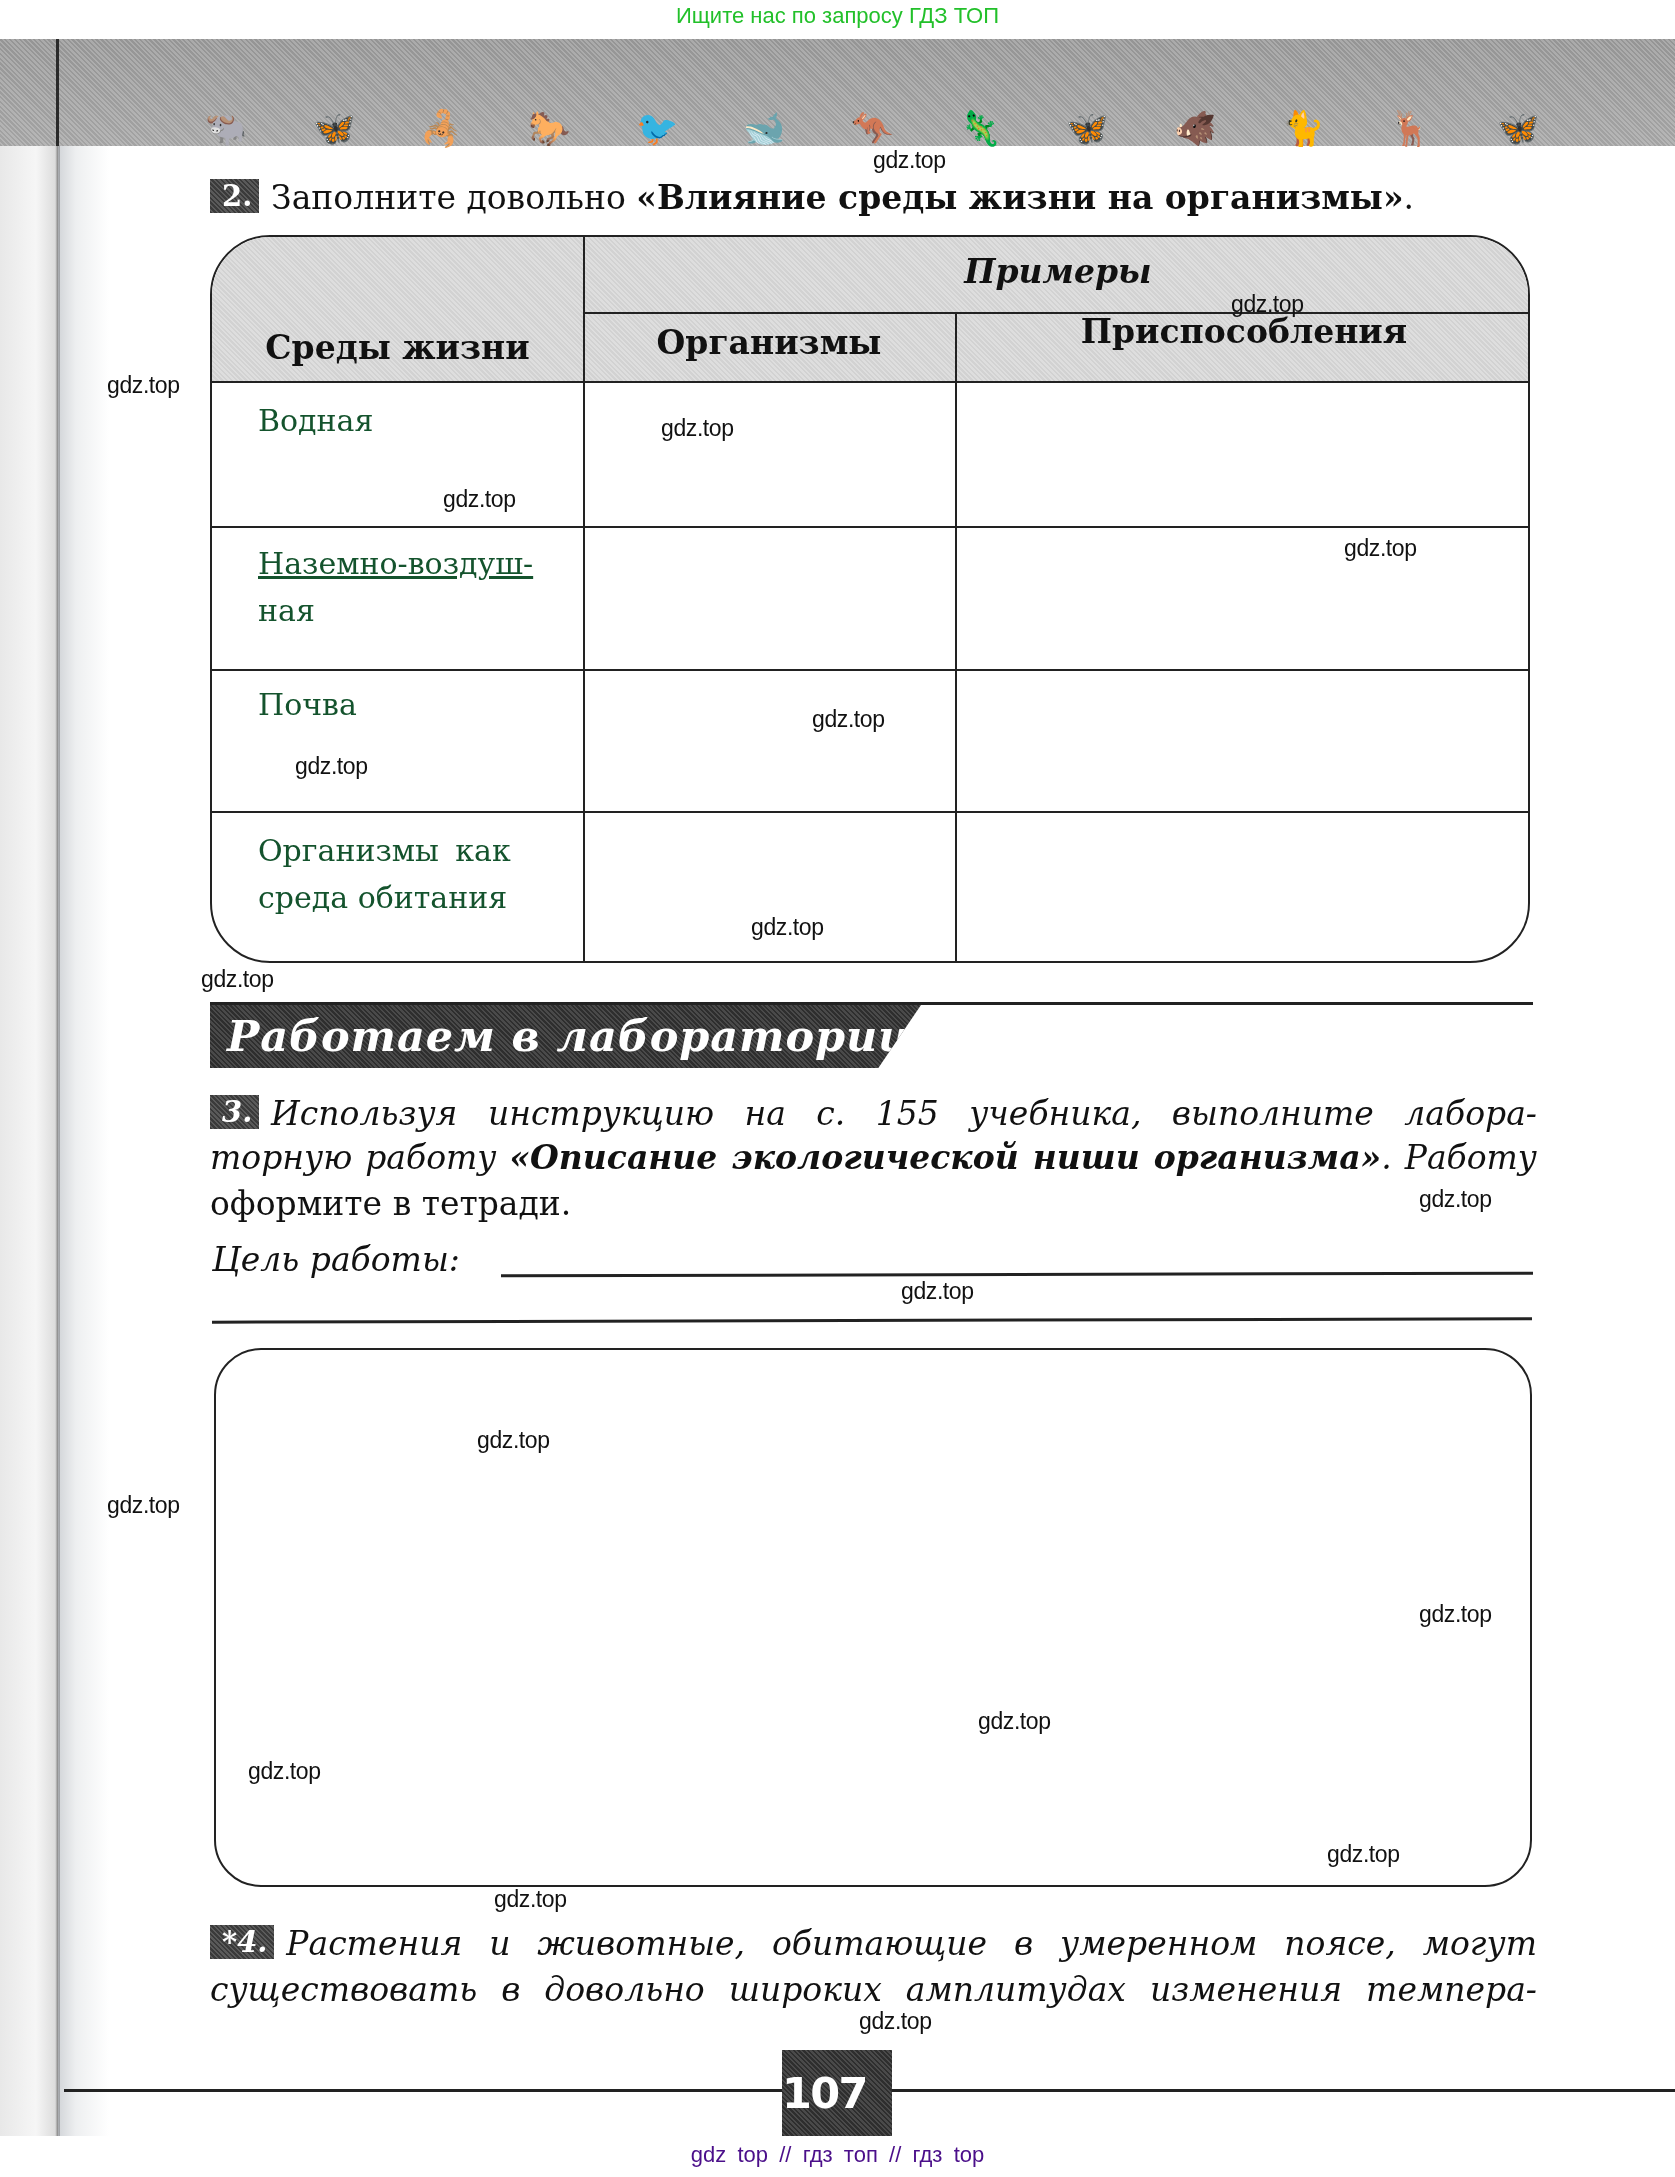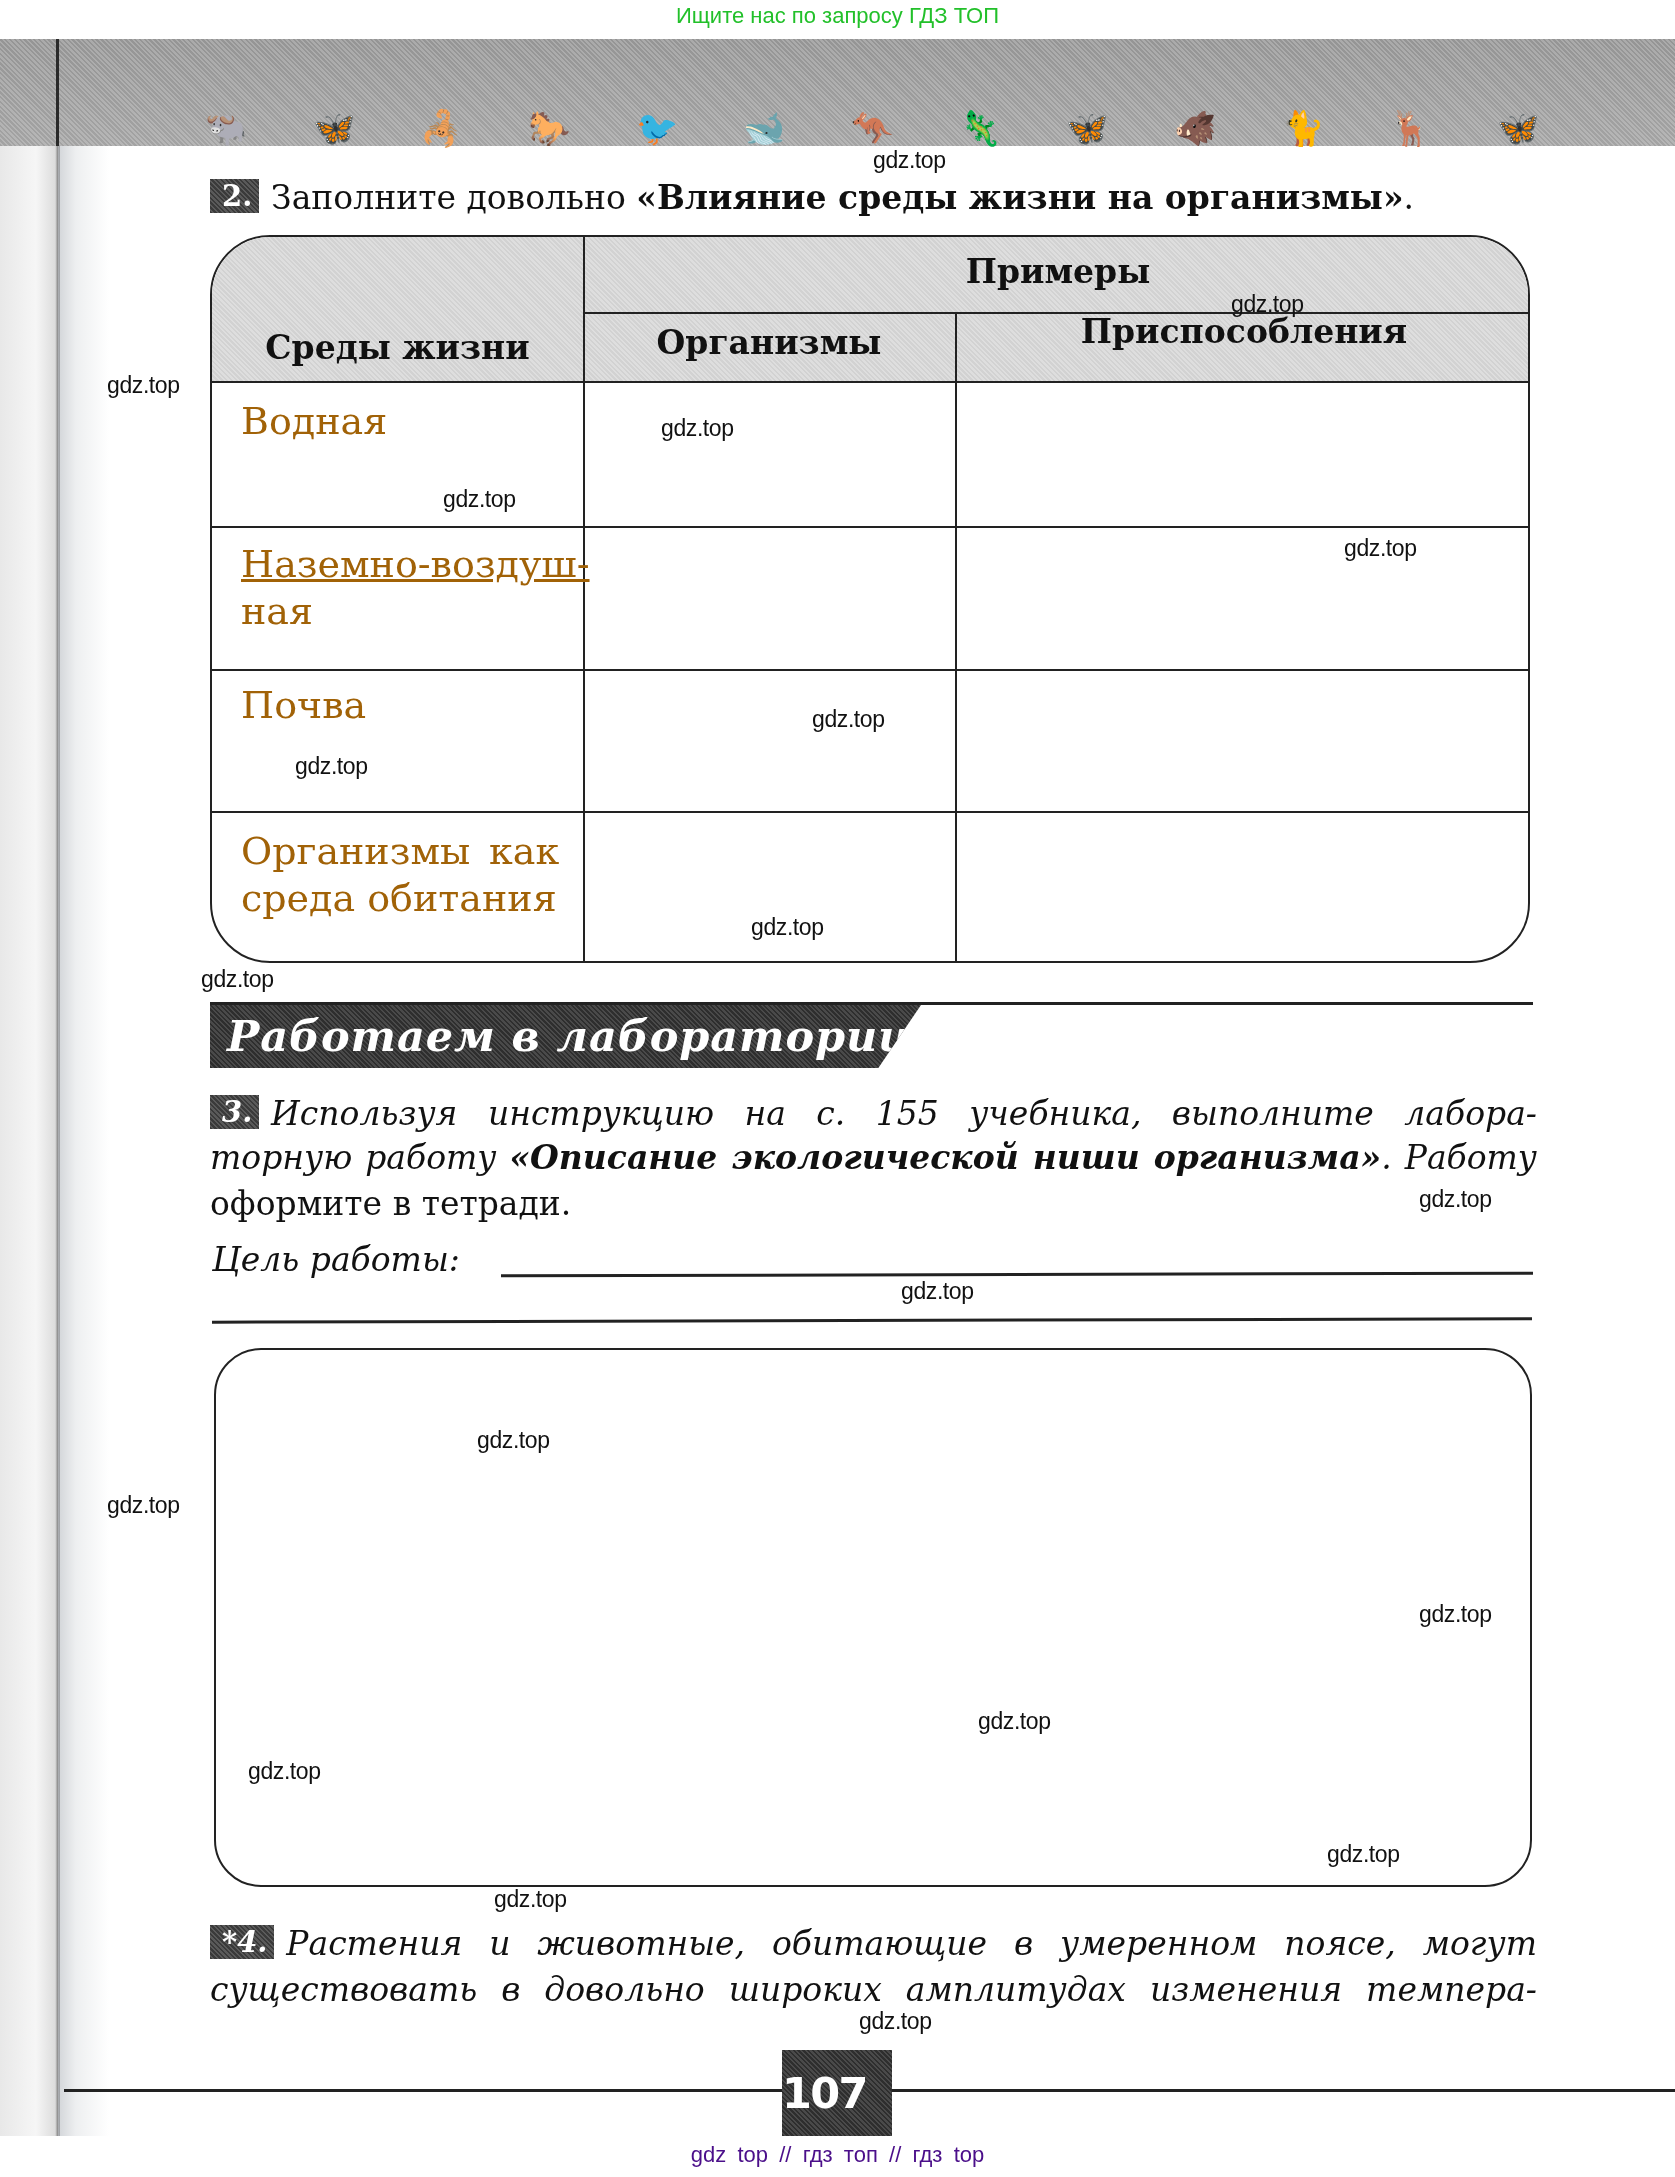--- a/index.html
+++ b/index.html
@@ -79,21 +79,21 @@
     position: absolute; left: 0; top: 0; width: 100%; height: 146px;
     background: repeating-linear-gradient(45deg, #d2d2d2 0 1.7px, #dedede 1.7px 3.4px);
     border-bottom: 2.1px solid #222;
   }
   .vline { position: absolute; width: 1.7px; background: #222; }
   .hline { position: absolute; height: 2.1px; background: #222; }
   .th {
     position: absolute; font-weight: bold; font-size: 33px; color: #111; text-align: center;
   }
   .row-label {
-    position: absolute; left: 29px; font-size: 38px; line-height: 46px; color: #a16207;
+    position: absolute; left: 46px; font-size: 30px; line-height: 46px; color: #14532d;
   }
   .cell-hit { position: absolute; }
 
   
   .lab-rule { position: absolute; left: 210px; top: 1002px; width: 1323px; height: 3.4px; background: #222; }
   .lab-banner {
     position: absolute; left: 210px; top: 1005px; width: 711px; height: 63px;
     background: repeating-linear-gradient(45deg, #2e2e2e 0 1.7px, #4a4a4a 1.7px 3.4px);
     clip-path: polygon(0 0, 100% 0, 94% 100%, 0 100%);
     color: #fff; font-family: "DejaVu Serif", serif; font-style: italic; font-weight: bold;
@@ -162,21 +162,21 @@
   <div class="vline" style="left:371px; top:0; height:728px;"></div>
   <div class="vline" style="left:743px; top:75px; height:652px;"></div>
 
   <div class="hline" style="left:371px; top:75px; width:950px;"></div>
 
   <div class="hline" style="left:0; top:289px; width:1320px;"></div>
   <div class="hline" style="left:0; top:432px; width:1320px;"></div>
   <div class="hline" style="left:0; top:574px; width:1320px;"></div>
 
   <div class="th" style="left:0; top:47px; width:371px;margin-top:44px;">Среды жизни</div>
-  <div class="th" style="left:371px; top:15.4px; width:950px;">Примеры</div>
+  <div class="th" style="left:371px; top:15.4px; width:950px;font-style:italic;">Примеры</div>
   <div class="th" style="left:371px; top:86px; width:372px; padding-top:0;">Организмы</div>
   <div class="th" style="left:743px; top:75px; width:578px;">Приспособления</div>
 
   <div>
     <div class="row-label" style="top:161px;">Водная</div>
     <div class="cell-hit" style="left:372px; top:147px; width:370px; height:141px;"></div>
     <div class="cell-hit" style="left:745px; top:147px; width:575px; height:141px;"></div>
   </div>
   <div>
     <div class="row-label" style="top:304px;text-decoration:underline;">Наземно-воздуш-</div>

